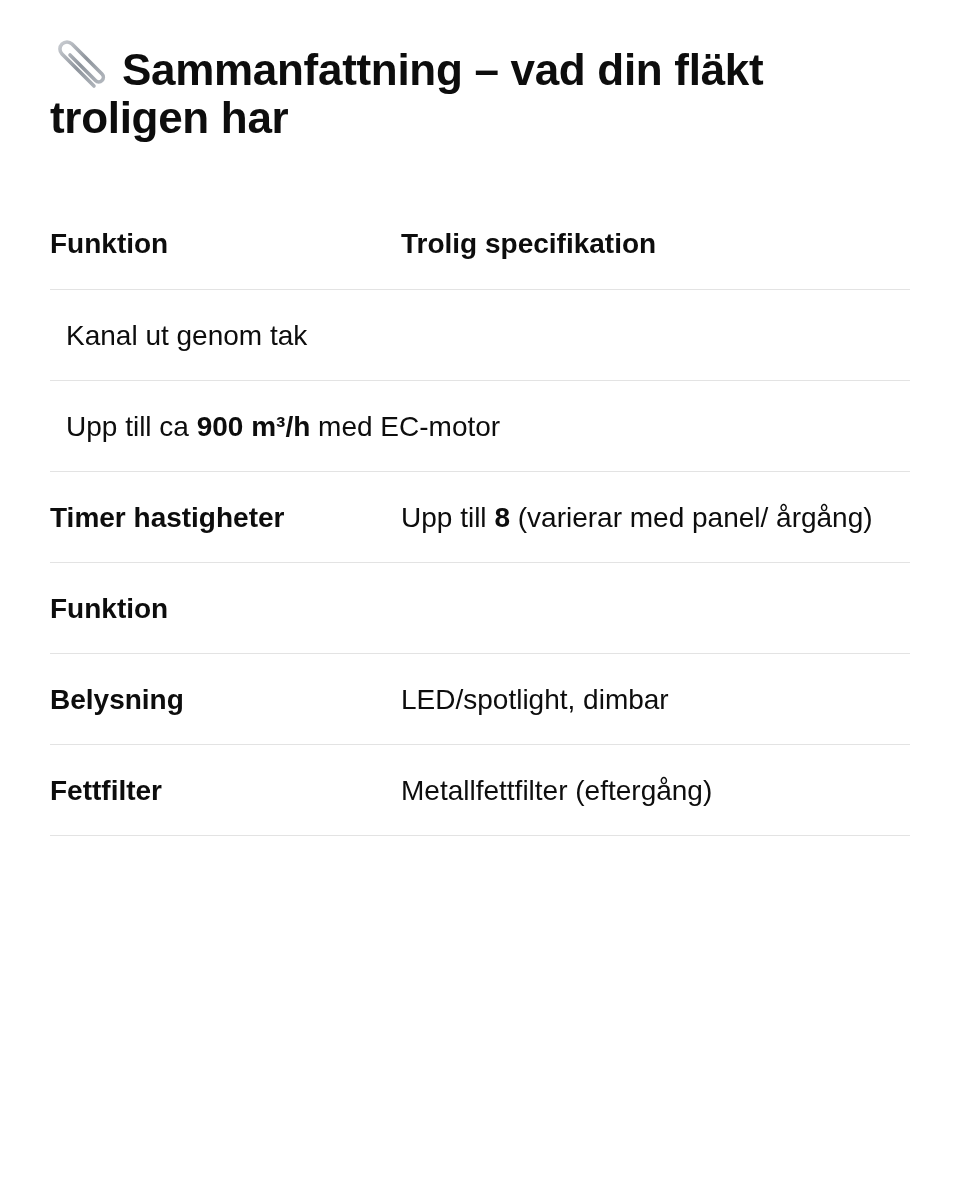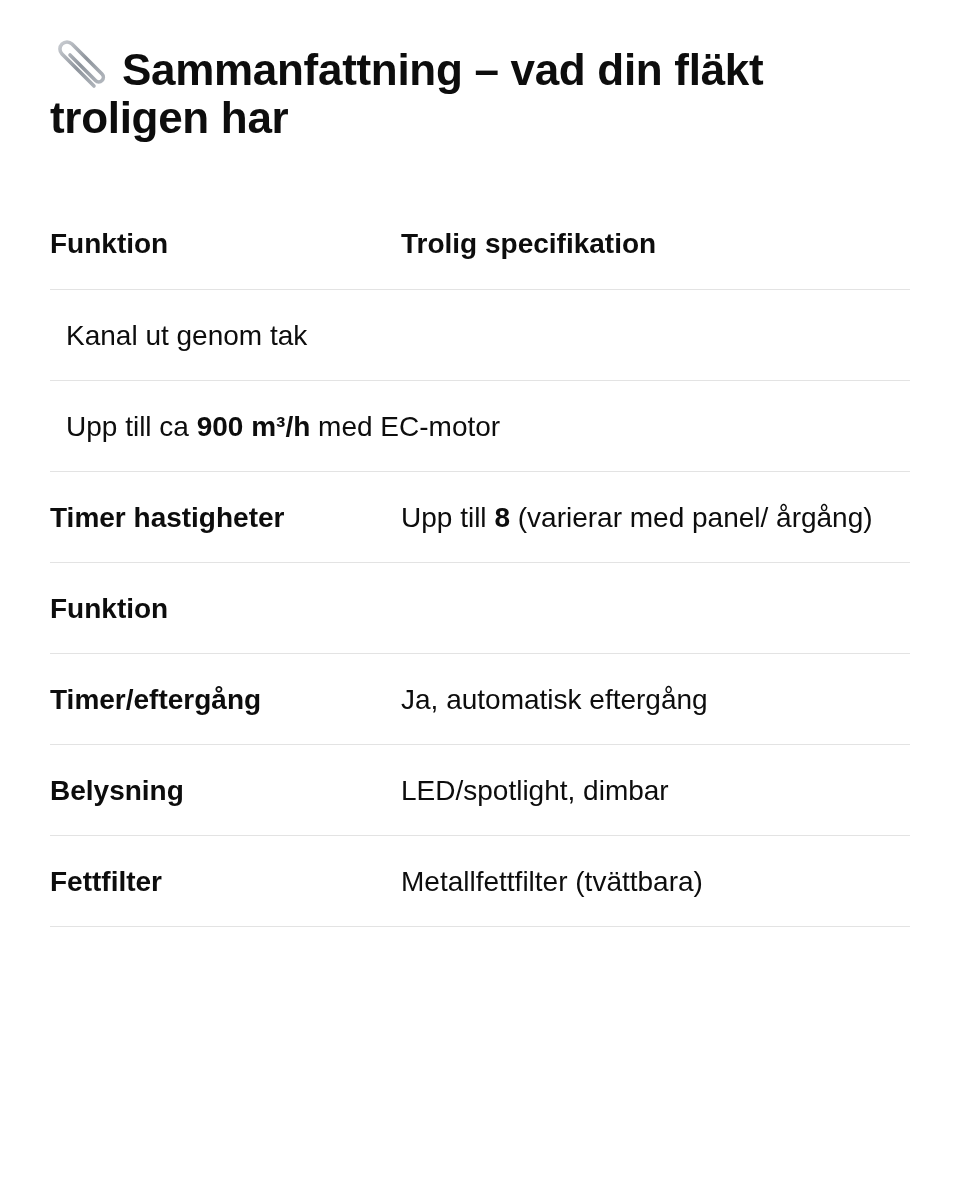--- a/index.html
+++ b/index.html
@@ -59,25 +59,21 @@
         <div class="cell-v"><span>Upp till ca </span><b>900 m³/h</b><span> med EC-motor</span></div>
       </div>
       <div class="row">
         <div class="cell-k">Timer hastigheter</div>
         <div class="cell-v"><span>Upp till </span><b>8</b><span> (varierar med panel/ årgång)</span></div>
       </div>
       <div class="row">
         <div class="cell-k">Funktion</div>
       </div>
       <div class="row">
-        <div class="cell-k">Timer/eftergång</div>
-        <div class="cell-v"><span>Ja, automatisk eftergång</span></div>
-      </div>
-      <div class="row">
         <div class="cell-k">Belysning</div>
         <div class="cell-v"><span>LED/spotlight, dimbar</span></div>
       </div>
       <div class="row">
         <div class="cell-k">Fettfilter</div>
-        <div class="cell-v"><span>Metallfettfilter (tvättbara)</span></div>
+        <div class="cell-v"><span>Metallfettfilter (eftergång)</span></div>
       </div>
     </div>
 </div>
 
 </body></html>

